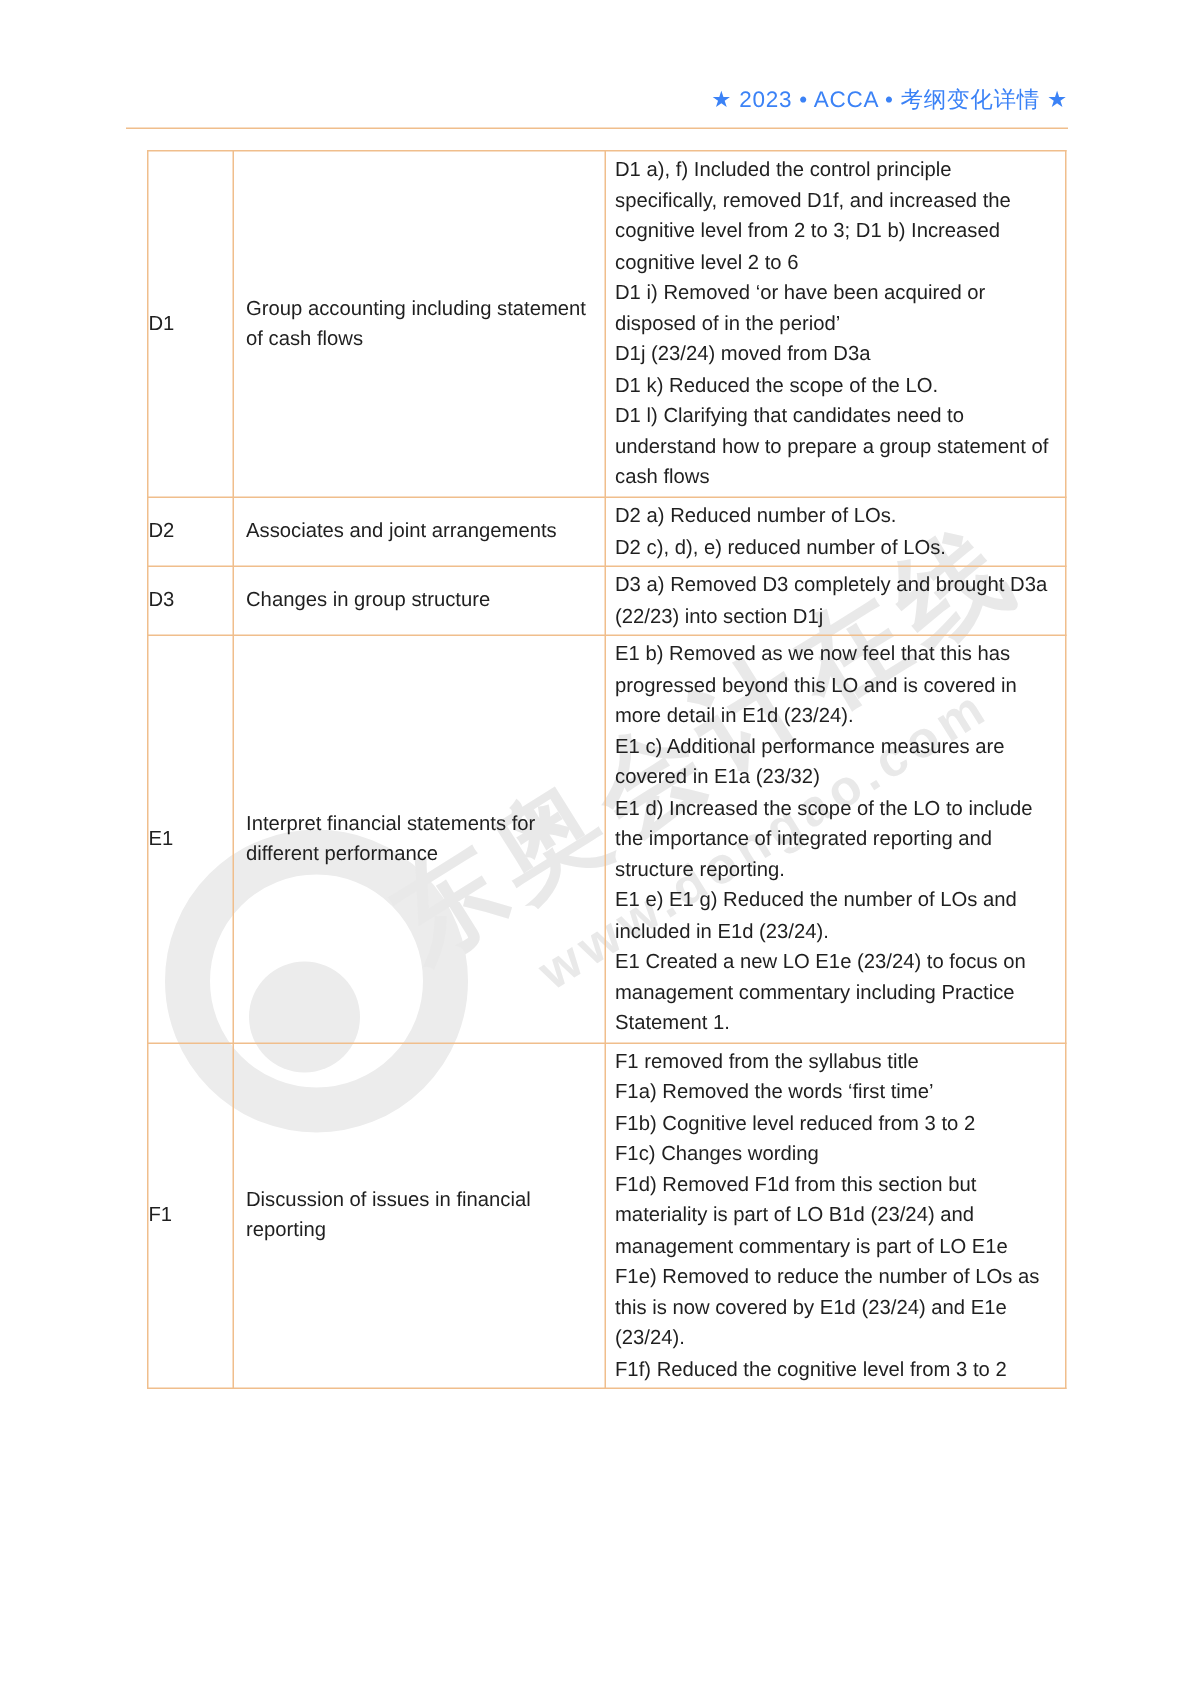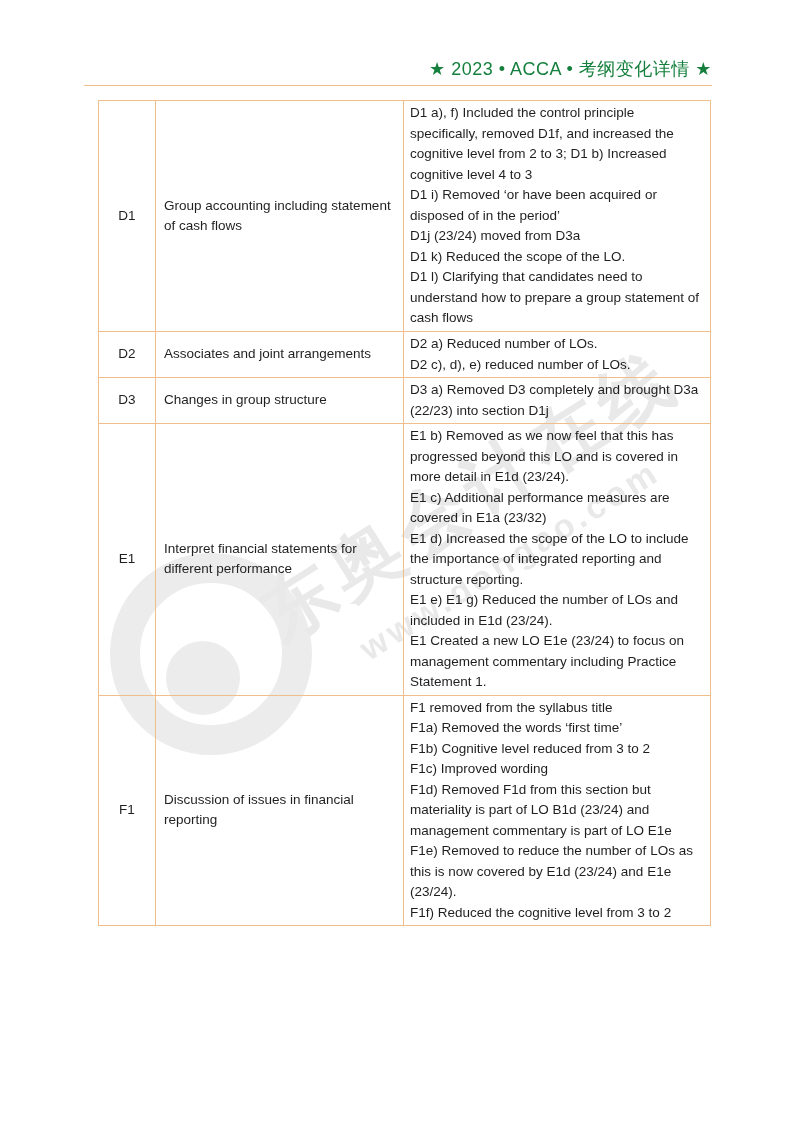--- a/index.html
+++ b/index.html
@@ -31,36 +31,36 @@
     transform: translate(-50%, -50%) rotate(-32deg);
     text-align: center; white-space: nowrap;
     color: #e9e9e9;
   }
   .wm-line1 { font-size: 72px; font-weight: bold; letter-spacing: 7px; }
   .wm-line2 { font-size: 34px; font-weight: bold; letter-spacing: 4px; margin-top: 8px; }
   
   .content { position: relative; z-index: 1; width: 100%; height: 100%; }
   .header-text {
     position: absolute; top: 57px; right: 82px;
-    font-size: 18px; color: #15803d; letter-spacing: 0.5px;
+    font-size: 15px; color: #3b82f6; letter-spacing: 0.5px;
   }
   .header-rule {
     position: absolute; top: 85px; left: 84px; width: 628px; height: 1px;
     background: var(--border-color, #f0be8c);
   }
   table.syllabus {
     position: absolute; left: 98px; top: 100px;
     width: 612px; border-collapse: collapse; table-layout: fixed;
   }
   table.syllabus td {
     border: 1px solid var(--border-color, #f0be8c);
     font-size: 13.5px; line-height: 20.5px;
     vertical-align: middle;
   }
-  td.col-code  { width: 57px;  text-align: center; }
+  td.col-code  { width: 57px;  }
   td.col-title { width: 248px; padding: 4px 8px; }
   td.col-details { width: 307px; padding: 2px 8px 2px 6px; vertical-align: top; }
   .detail-line { display: block; }
   .footer-page {
     position: absolute; top: 1018px; left: 0; width: 100%;
     text-align: center; font-size: 13.5px; font-weight: bold; color: #000;
   }
 </style>
 </head>
 <body>
@@ -80,21 +80,21 @@
   <div class="content">
     <div class="header-text">★ 2023 • ACCA • 考纲变化详情 ★</div>
     <div class="header-rule"></div>
 
     <table class="syllabus">
       <tbody>
           <tr style="height: 231px;">
             <td class="col-code">D1</td>
             <td class="col-title">Group accounting including statement of cash flows</td>
             <td class="col-details">
-              <div class="detail-line">D1 a), f) Included the control principle specifically, removed D1f, and increased the cognitive level from 2 to 3; D1 b) Increased cognitive level 4 to 3</div>
+              <div class="detail-line">D1 a), f) Included the control principle specifically, removed D1f, and increased the cognitive level from 2 to 3; D1 b) Increased cognitive level 2 to 6</div>
               <div class="detail-line">D1 i) Removed ‘or have been acquired or disposed of in the period’</div>
               <div class="detail-line">D1j (23/24) moved from D3a</div>
               <div class="detail-line">D1 k) Reduced the scope of the LO.</div>
               <div class="detail-line">D1 l) Clarifying that candidates need to understand how to prepare a group statement of cash flows</div>
             </td>
           </tr>
           <tr style="height: 45px;">
             <td class="col-code">D2</td>
             <td class="col-title">Associates and joint arrangements</td>
             <td class="col-details">
@@ -120,21 +120,21 @@
               <div class="detail-line">E1 Created a new LO E1e (23/24) to focus on management commentary including Practice Statement 1.</div>
             </td>
           </tr>
           <tr style="height: 224px;">
             <td class="col-code">F1</td>
             <td class="col-title">Discussion of issues in financial reporting</td>
             <td class="col-details">
               <div class="detail-line">F1 removed from the syllabus title</div>
               <div class="detail-line">F1a) Removed the words ‘first time’</div>
               <div class="detail-line">F1b) Cognitive level reduced from 3 to 2</div>
-              <div class="detail-line">F1c) Improved wording</div>
+              <div class="detail-line">F1c) Changes wording</div>
               <div class="detail-line">F1d) Removed F1d from this section but materiality is part of LO B1d (23/24) and management commentary is part of LO E1e</div>
               <div class="detail-line">F1e) Removed to reduce the number of LOs as this is now covered by E1d (23/24) and E1e (23/24).</div>
               <div class="detail-line">F1f) Reduced the cognitive level from 3 to 2</div>
             </td>
           </tr>
         </tbody>
     </table>
 
   </div>
 

